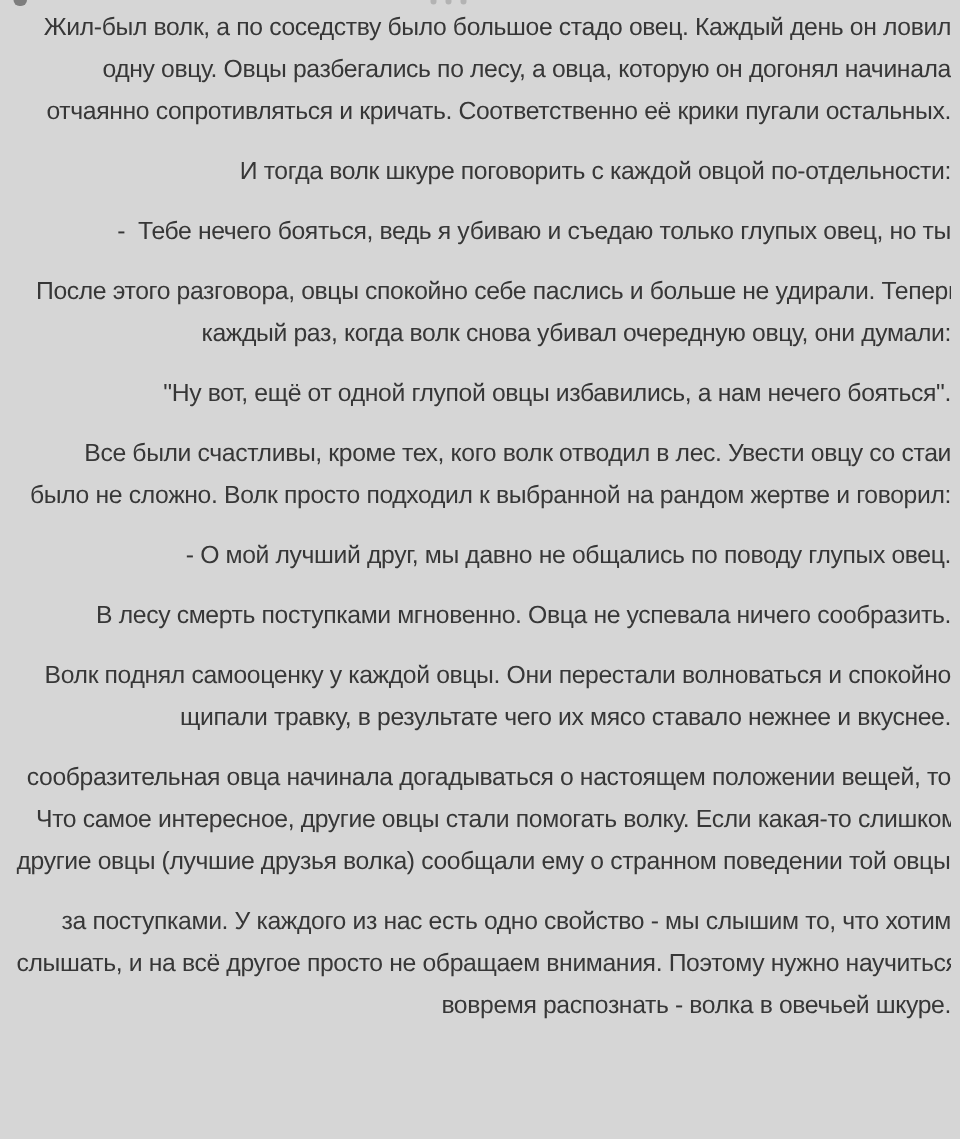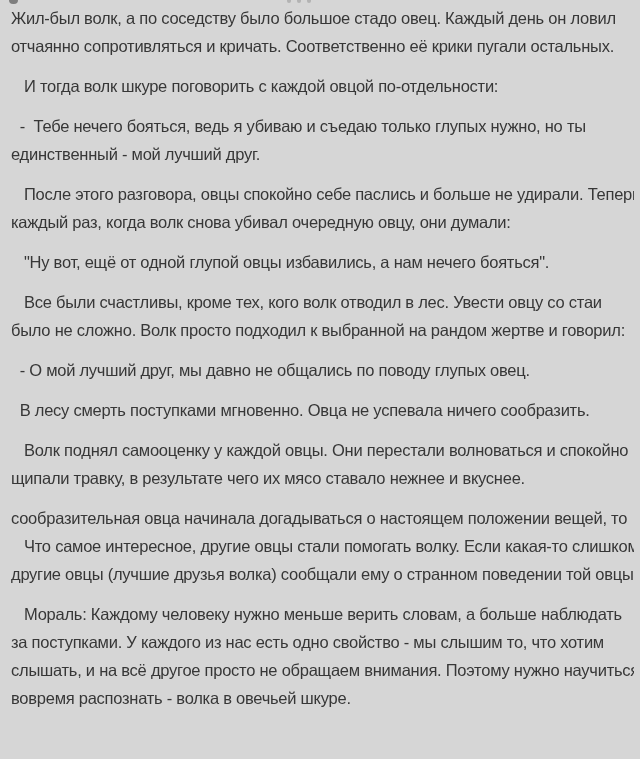--- a/index.html
+++ b/index.html
@@ -19,20 +19,21 @@
     top: 4px;
     left: 11px;
     right: 6px;
     color: #373737;
     font-size: 16.5px;
     line-height: 28px;
     letter-spacing: -0.25px;
   }
   .para {
     margin: 0 0 12px 0;
+    text-align: right;
   }
   .line {
     white-space: pre;
     overflow: hidden;
   }
   
   .frag-left {
     position: absolute;
     top: 0;
     left: 9px;
@@ -65,30 +66,30 @@
 <span class="frag-dots">
     <i></i>
     <i></i>
     <i></i>
   </span>
 
 <div class="page">
 
   <div class="para">
     <div class="line">Жил-был волк, а по соседству было большое стадо овец. Каждый день он ловил</div>
+    <div class="line">одну овцу. Овцы разбегались по лесу, а овца, которую он догонял начинала</div>
     <div class="line">отчаянно сопротивляться и кричать. Соответственно её крики пугали остальных.</div>
   </div>
 
   <div class="para">
     <div class="line">   И тогда волк шкуре поговорить с каждой овцой по-отдельности:</div>
   </div>
 
   <div class="para">
-    <div class="line">  -  Тебе нечего бояться, ведь я убиваю и съедаю только глупых нужно, но ты</div>
-    <div class="line">единственный - мой лучший друг.</div>
+    <div class="line">  -  Тебе нечего бояться, ведь я убиваю и съедаю только глупых овец, но ты</div>
   </div>
 
   <div class="para">
     <div class="line">   После этого разговора, овцы спокойно себе паслись и больше не удирали. Теперь</div>
     <div class="line">каждый раз, когда волк снова убивал очередную овцу, они думали:</div>
   </div>
 
   <div class="para">
     <div class="line">   "Ну вот, ещё от одной глупой овцы избавились, а нам нечего бояться".</div>
   </div>
@@ -111,19 +112,18 @@
     <div class="line">щипали травку, в результате чего их мясо ставало нежнее и вкуснее.</div>
   </div>
 
   <div class="para">
     <div class="line">сообразительная овца начинала догадываться о настоящем положении вещей, то</div>
     <div class="line">   Что самое интересное, другие овцы стали помогать волку. Если какая-то слишком</div>
     <div class="line">другие овцы (лучшие друзья волка) сообщали ему о странном поведении той овцы,</div>
   </div>
 
   <div class="para">
-    <div class="line">   Мораль: Каждому человеку нужно меньше верить словам, а больше наблюдать</div>
     <div class="line">за поступками. У каждого из нас есть одно свойство - мы слышим то, что хотим</div>
     <div class="line">слышать, и на всё другое просто не обращаем внимания. Поэтому нужно научиться</div>
     <div class="line">вовремя распознать - волка в овечьей шкуре.</div>
   </div>
 
 </div>
 
 </body></html>

